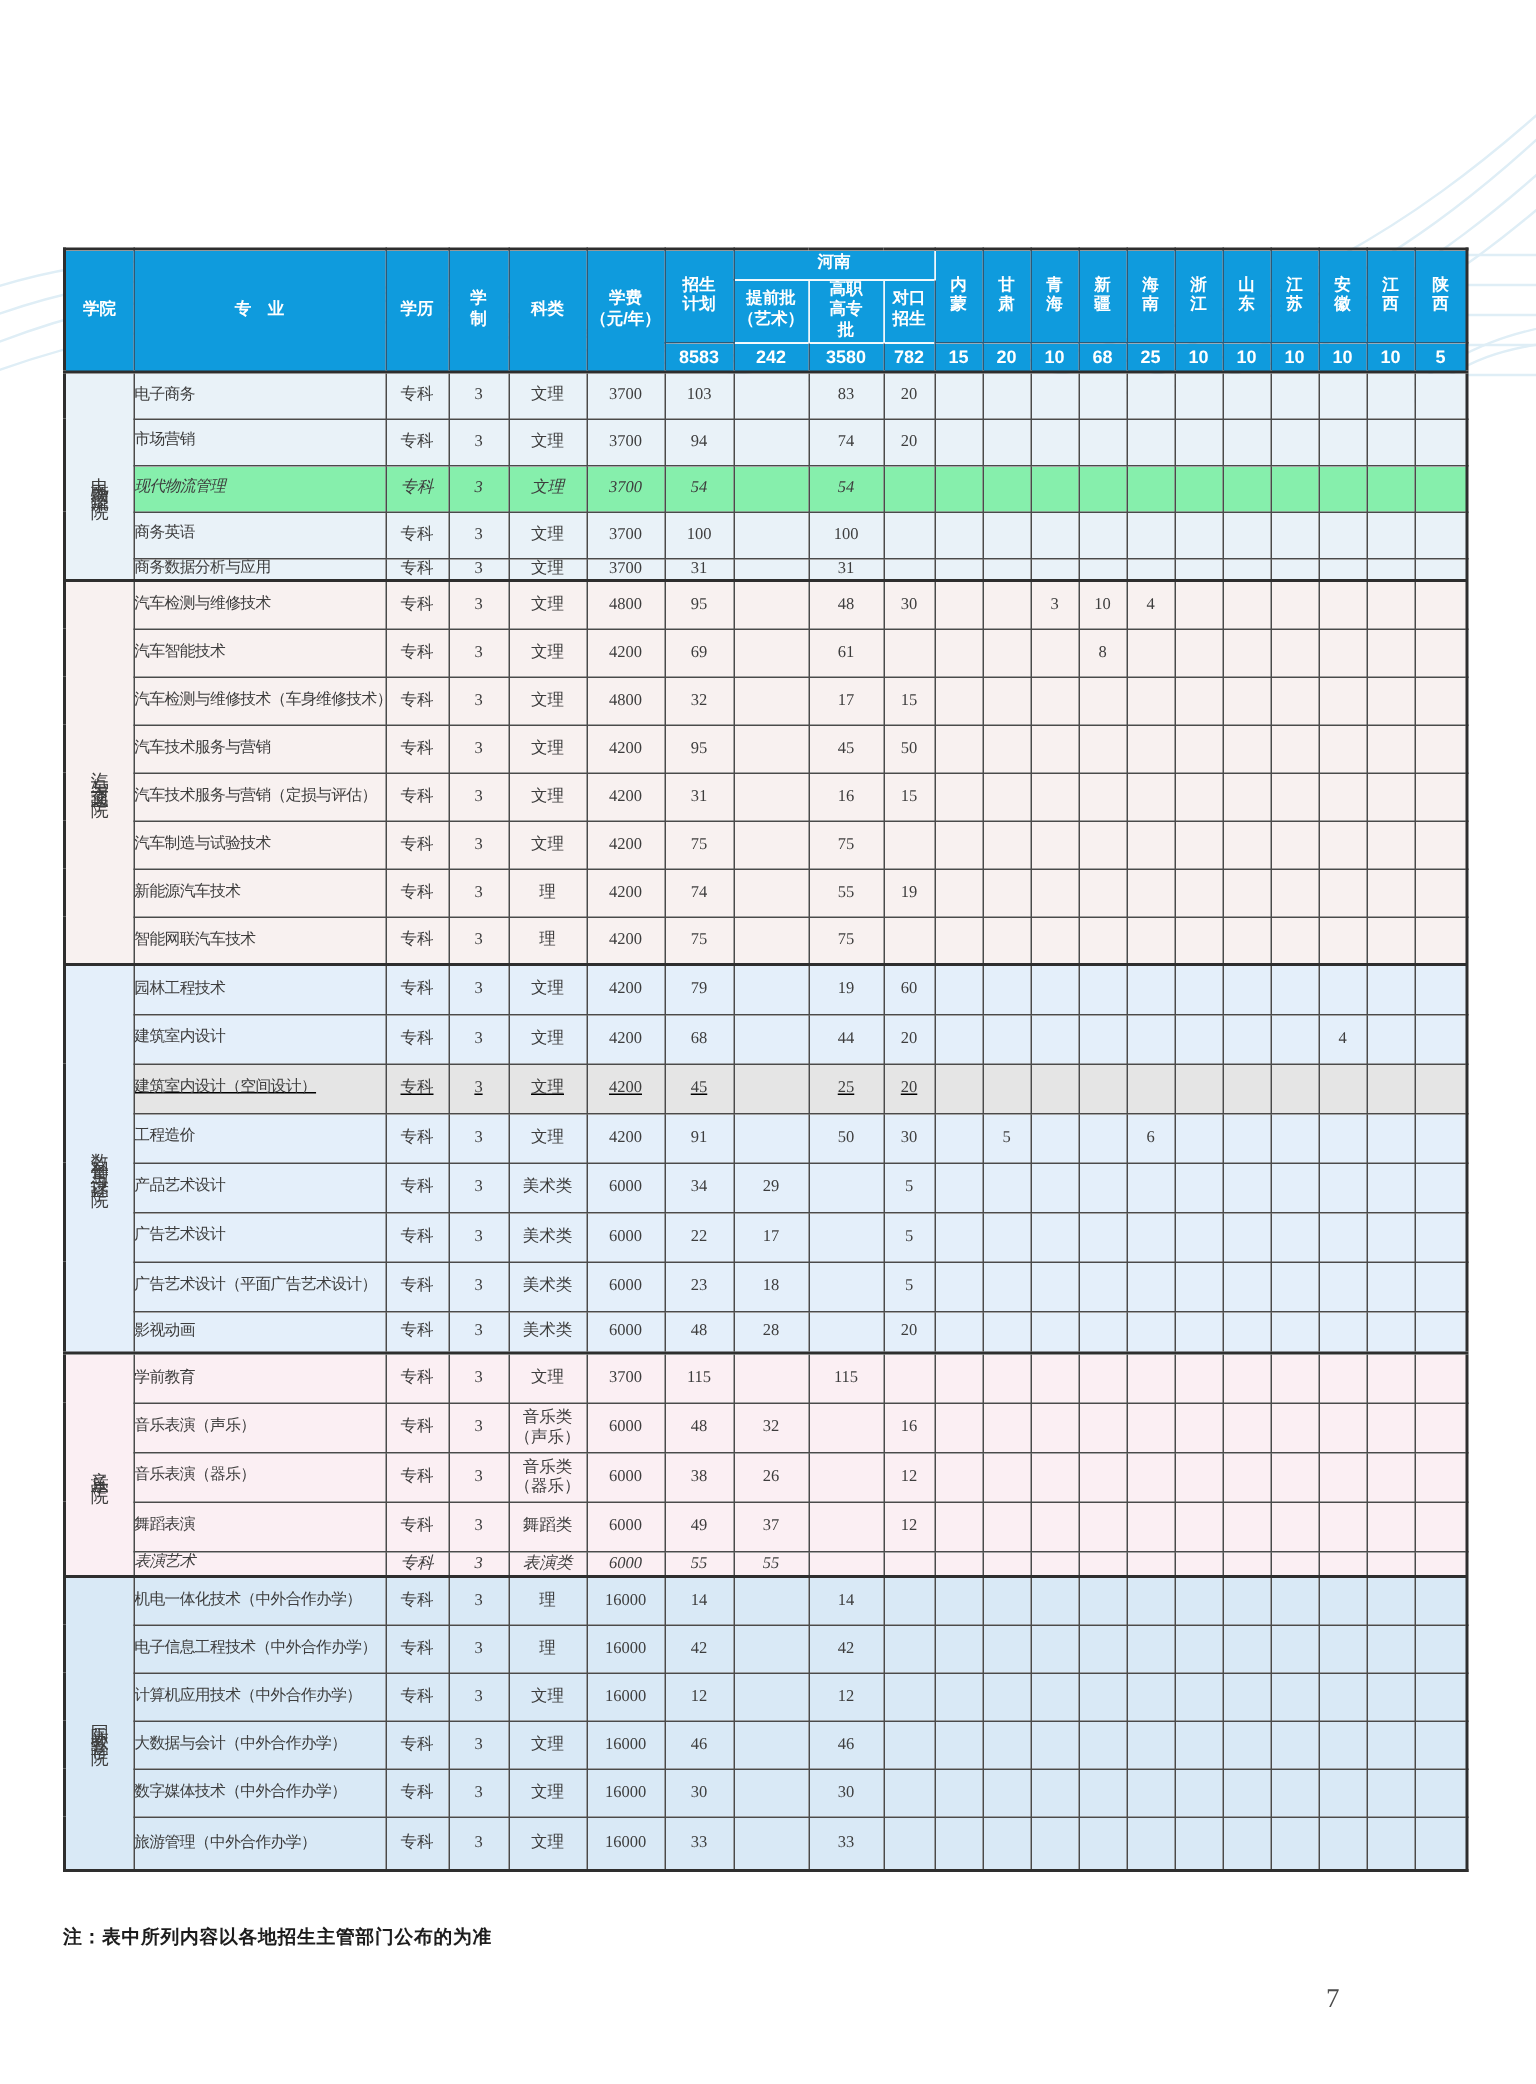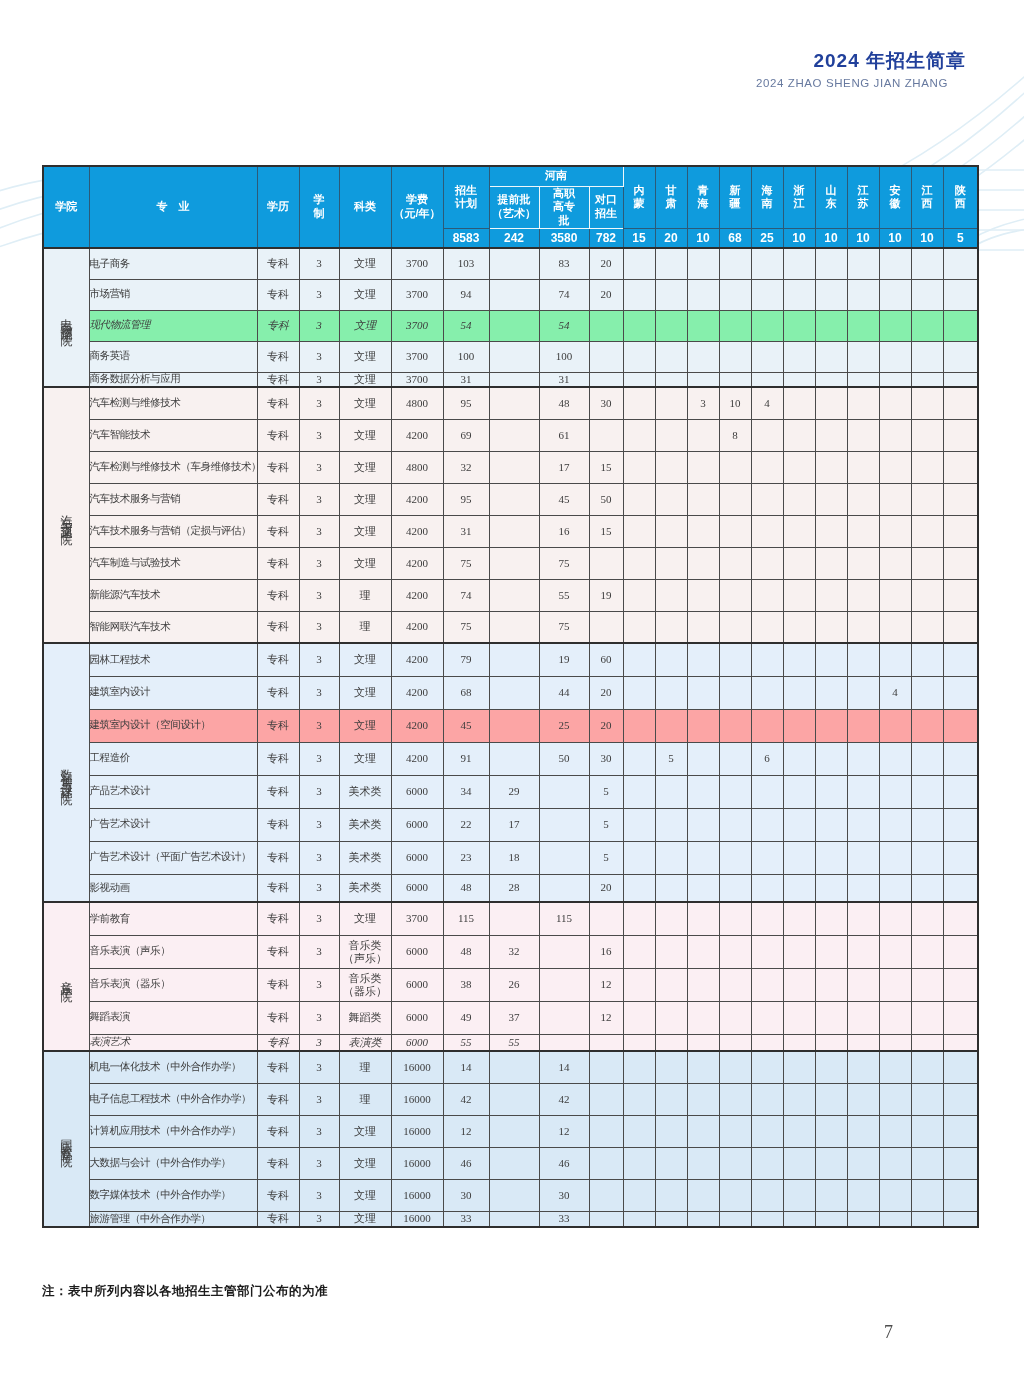--- a/index.html
+++ b/index.html
@@ -55,24 +55,20 @@
       <path d="M 1064 15 C 930 150, 830 190, 690 212"></path>
       <path d="M 1064 40 C 940 160, 850 200, 720 218"></path>
       <path d="M 1064 65 C 950 170, 870 208, 750 222"></path>
       <path d="M 1064 0 C 920 140, 810 180, 660 205"></path>
       <path d="M 940 230 C 975 200, 1000 190, 1064 185"></path>
       <path d="M 940 218 C 978 192, 1005 180, 1064 172"></path>
       <path d="M 1064 130 L 944 130 M 1064 150 L 944 150 M 1064 170 L 944 170 M 1064 190 L 944 190 M 1064 210 L 944 210"></path>
     </g>
   </svg>
 
-  <div class="doc-header">
-    <div class="doc-title">2024 年招生简章</div>
-    <div class="doc-subtitle">2024 ZHAO SHENG JIAN ZHANG</div>
-  </div>
 
   <table class="plan" id="plan-table">
       <colgroup>
         <col style="width: 46px;">
         <col style="width: 168px;">
         <col style="width: 42px;">
         <col style="width: 40px;">
         <col style="width: 52px;">
         <col style="width: 52px;">
         <col style="width: 46px;">
@@ -481,21 +477,21 @@
           <td class="b"></td>
           <td class="b"></td>
           <td class="b"></td>
           <td class="b"></td>
           <td class="b"></td>
           <td class="b"></td>
           <td class="b">4</td>
           <td class="b"></td>
           <td class="b"></td>
         </tr>
-        <tr style="height: 33px; background: #fca5a5;">
+        <tr style="height: 33px; background: #e5e5e5; text-decoration: underline;">
           <td class="b major">建筑室内设计（空间设计）</td>
           <td class="b">专科</td>
           <td class="b">3</td>
           <td class="b">文理</td>
           <td class="b">4200</td>
           <td class="b">45</td>
           <td class="b"></td>
           <td class="b">25</td>
           <td class="b">20</td>
           <td class="b"></td>
@@ -837,21 +833,21 @@
           <td class="b"></td>
           <td class="b"></td>
           <td class="b"></td>
           <td class="b"></td>
           <td class="b"></td>
           <td class="b"></td>
           <td class="b"></td>
           <td class="b"></td>
           <td class="b"></td>
         </tr>
-        <tr style="height: 16px; background: rgb(217, 233, 246);">
+        <tr style="height: 36px; background: rgb(217, 233, 246);">
           <td class="b major">旅游管理（中外合作办学）</td>
           <td class="b">专科</td>
           <td class="b">3</td>
           <td class="b">文理</td>
           <td class="b">16000</td>
           <td class="b">33</td>
           <td class="b"></td>
           <td class="b">33</td>
           <td class="b"></td>
           <td class="b"></td>

